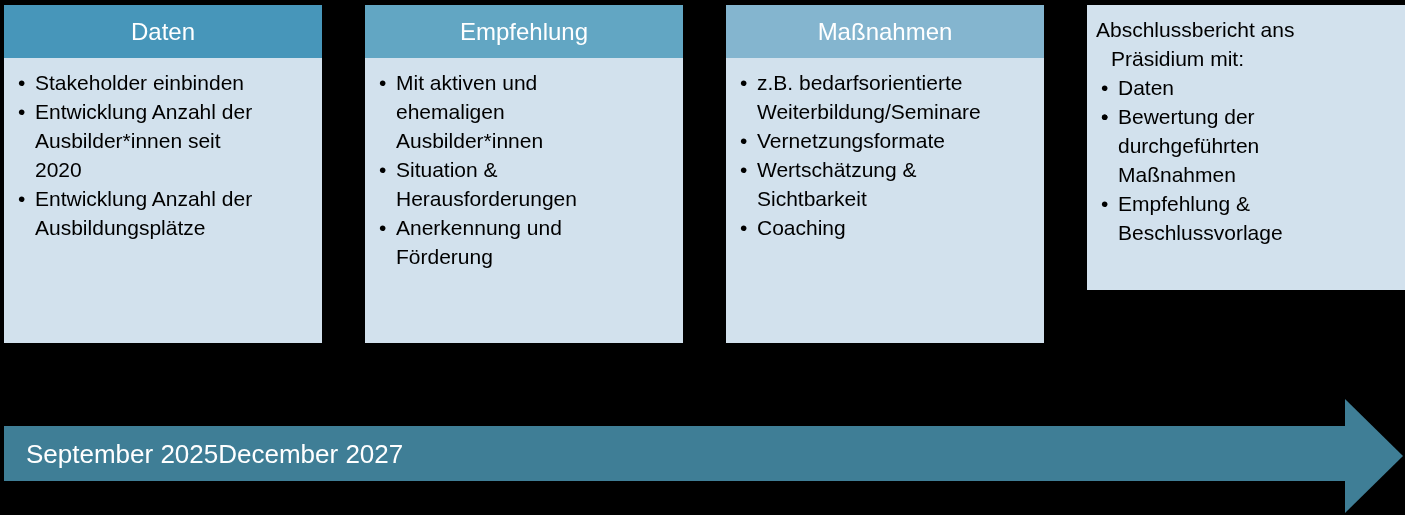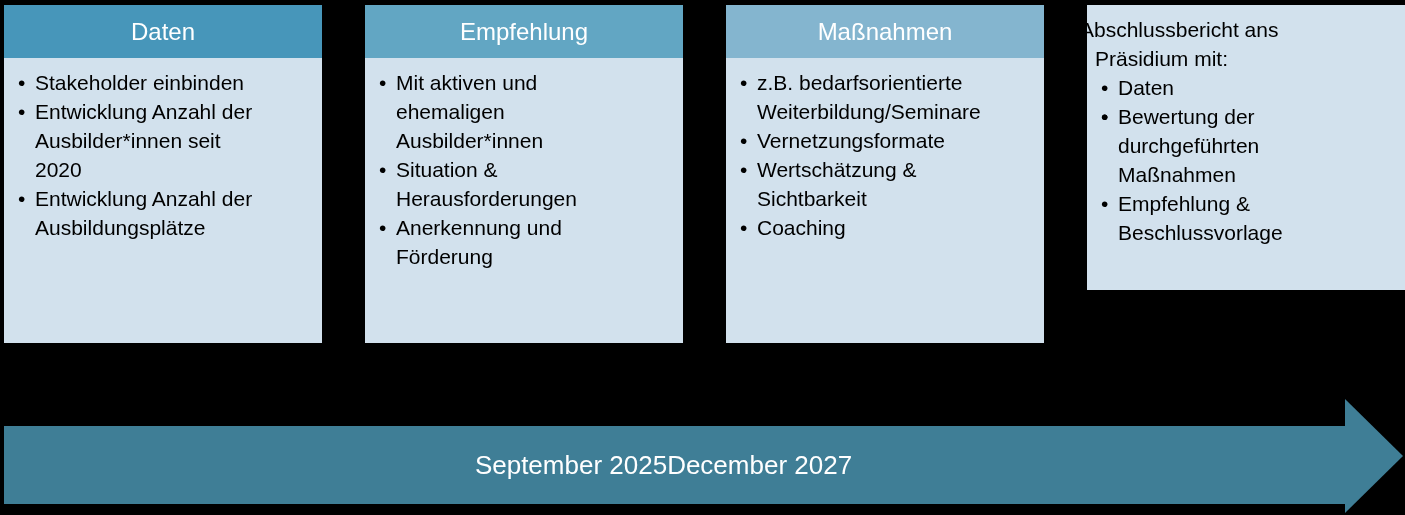--- a/index.html
+++ b/index.html
@@ -42,34 +42,34 @@
     position: relative;
     padding-left: 31px;
     white-space: pre-line;
   }
   .item .bullet {
     position: absolute;
     left: 14px;
     top: 0;
   }
   .item.nobullet {
-    padding-left: 8px;
+    padding-left: 24px;
     text-indent: -15px;
     white-space: pre-line;
   }
   .timeline-bar {
     position: absolute;
     left: 4px;
     top: 426px;
     width: 1341px;
-    height: 78px;
+    height: 55px;
     box-sizing: border-box;
     display: flex;
     align-items: center;
-    justify-content: center;
+    justify-content: flex-start;
     padding: 0 44px 0 22px;
     background: #3F7E96;
   }
   .timeline-label {
     color: #ffffff;
     font-size: 26px;
     line-height: 1;
   }
   .arrowhead {
     position: absolute;

